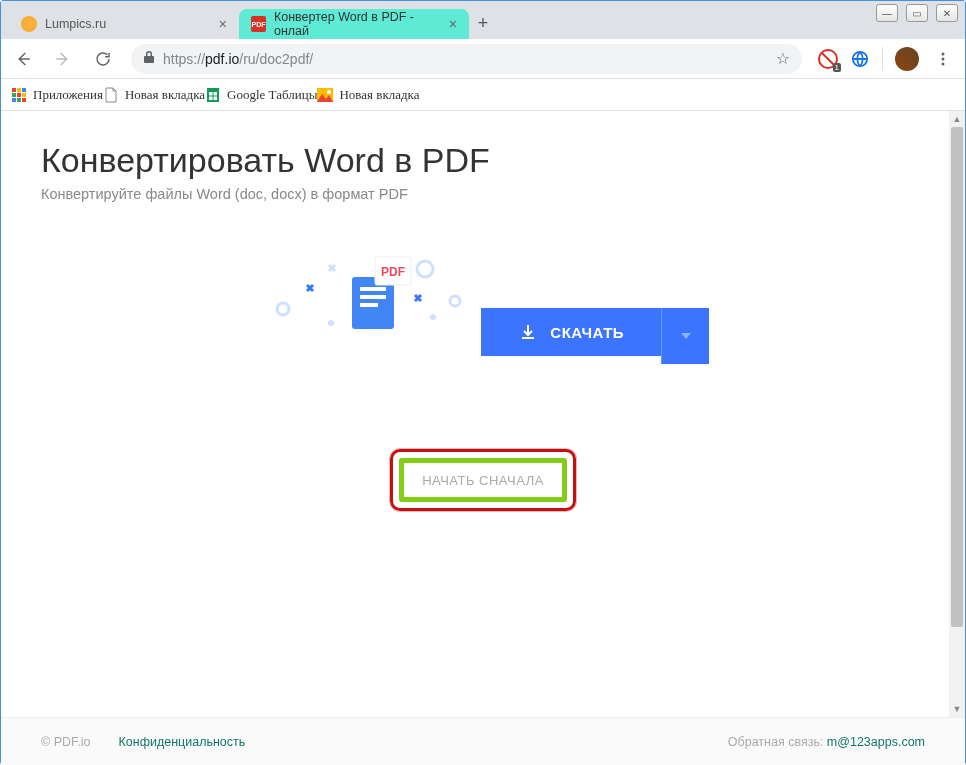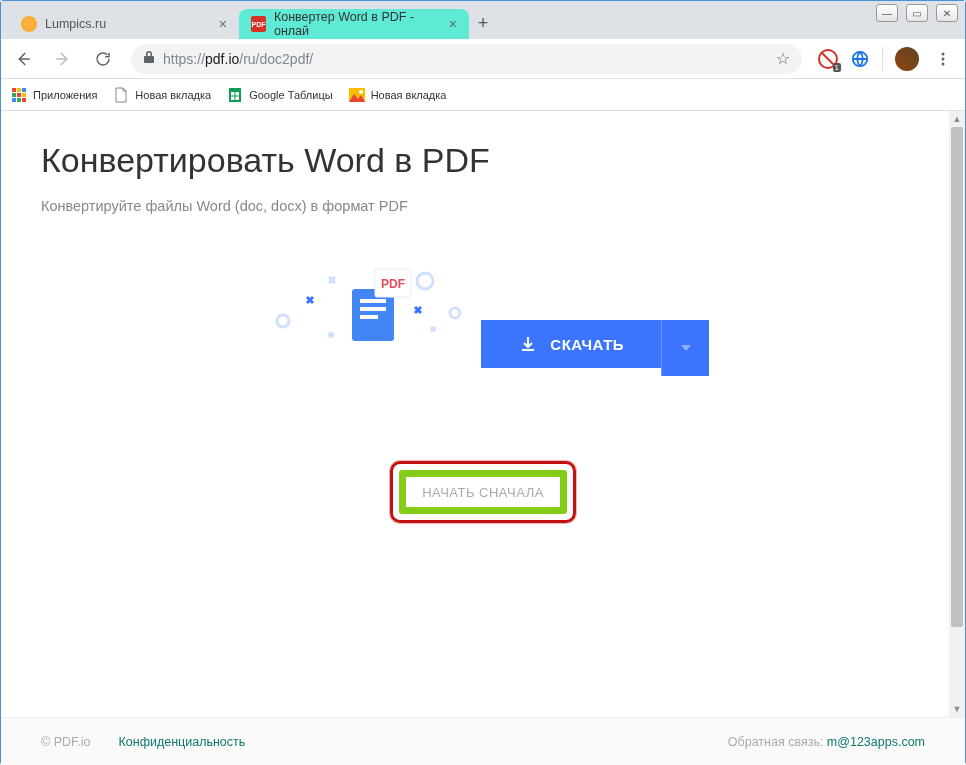--- a/index.html
+++ b/index.html
@@ -18,35 +18,35 @@
 .nav-btn { width: 24px; height: 24px; display: flex; align-items: center; justify-content: center; color: #5f6368; cursor: pointer; }
 .nav-btn.disabled { color: #bbb; }
 .address-bar { flex: 1; display: flex; align-items: center; height: 30px; background: #f1f3f4; border-radius: 15px; padding: 0 12px; font-size: 14px; color: #202124; }
 .lock { color: #5f6368; margin-right: 8px; font-size: 12px; }
 .url-muted { color: #80868b; }
 .star { margin-left: auto; color: #5f6368; font-size: 16px; cursor: pointer; }
 .ext-icons { display: flex; align-items: center; gap: 12px; }
 .ext-icon { width: 20px; height: 20px; display: flex; align-items: center; justify-content: center; cursor: pointer; }
 .divider { width: 1px; height: 24px; background: #ddd; }
 .avatar { width: 24px; height: 24px; border-radius: 50%; background: linear-gradient(45deg,#8b4513,#654321); cursor: pointer; }
-.bookmarks-bar { display: flex; align-items: center; height: 32px; padding: 0 10px; gap: 16px; font-size: 11px; color: #333; border-bottom: 1px solid #e0e0e0; }
+.bookmarks-bar { display: flex; align-items: center; height: 32px; padding: 0 10px; font-size: 13px; color: #333; border-bottom: 1px solid #e0e0e0; font-family: Liberation Serif, serif; }
 .bookmark { display: flex; align-items: center; gap: 6px; cursor: pointer; }
 .bm-icon { width: 16px; height: 16px; display: inline-flex; align-items: center; justify-content: center; }
 .content-area { position: relative; height: 654px; overflow: hidden; }
 .page { padding: 30px 0 0 0; position: relative; height: 100%; }
-.page-heading { font-size: 34px; font-weight: 400; color: #333; padding: 0 40px; margin-bottom: 18px; }
+.page-heading { font-size: 34px; font-weight: 400; color: #333; padding: 0 40px; margin-bottom: 6px; }
 .page-sub { font-size: 14.5px; color: #888; padding: 0 40px; }
 .center-stage { text-align: center; margin-top: 45px; }
 .decor-svg { display: inline-block; }
 .ready { font-size: 26px; color: #333; margin-top: 18px; font-weight: 400; }
 .download-row { display: inline-flex; margin-top: 35px; }
 .download-btn { display: inline-flex; align-items: center; justify-content: center; gap: 12px; background: #3a74ff; color: #fff; height: 48px; width: 180px; font-size: 15px; font-weight: bold; letter-spacing: 0.5px; cursor: pointer; }
 .download-caret { background: #3a74ff; width: 48px; height: 56px; display: inline-flex; align-items: center; justify-content: center; color: #8fb0ff; border-left: 1px solid rgba(255,255,255,0.25); cursor: pointer; }
 .restart-wrap { margin-top: 85px; display: inline-block; padding: 6px; border: 3px solid #c31010; border-radius: 10px; box-shadow: 0 0 0 1px rgba(195,16,16,0.3); }
-.restart-btn { display: inline-flex; align-items: center; justify-content: center; border: 7px solid #84cc16; background: #fff; color: #aaa; font-size: 13px; letter-spacing: 0.5px; height: 44px; width: 168px; border-radius: 3px; cursor: pointer; }
+.restart-btn { display: inline-flex; align-items: center; justify-content: center; border: 5px solid #84cc16; background: #fff; color: #aaa; font-size: 13px; letter-spacing: 0.5px; height: 44px; width: 168px; border-radius: 3px; cursor: pointer; }
 .footer { position: absolute; bottom: 0; left: 0; right: 0; height: 48px; background: #fafafa; border-top: 1px solid #eee; display: flex; align-items: center; padding: 0 40px; font-size: 12.5px; color: #aaa; }
 .footer-left { display: flex; gap: 28px; }
 .footer-right { margin-left: auto; }
 .footer a { color: #0f766e; text-decoration: none; text-align: center; }
 .scrollbar-v { position: absolute; top: 0; right: 0; width: 16px; height: calc(100% - 48px); background: #f1f1f1; }
 .scroll-up, .scroll-down { height: 16px; display: flex; align-items: center; justify-content: center; font-size: 9px; color: #888; cursor: pointer; }
 .scroll-thumb { position: absolute; top: 16px; left: 2px; right: 2px; height: 500px; background: #c1c1c1; border-radius: 2px; cursor: pointer; }
 </style>
 </head>
 <body>

